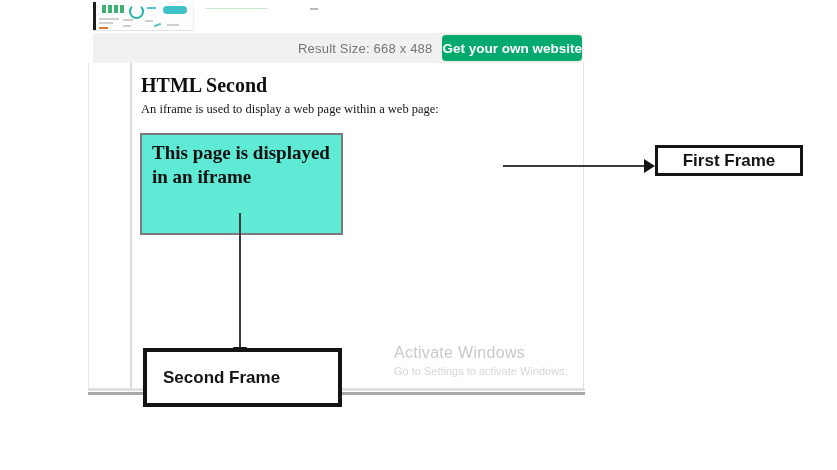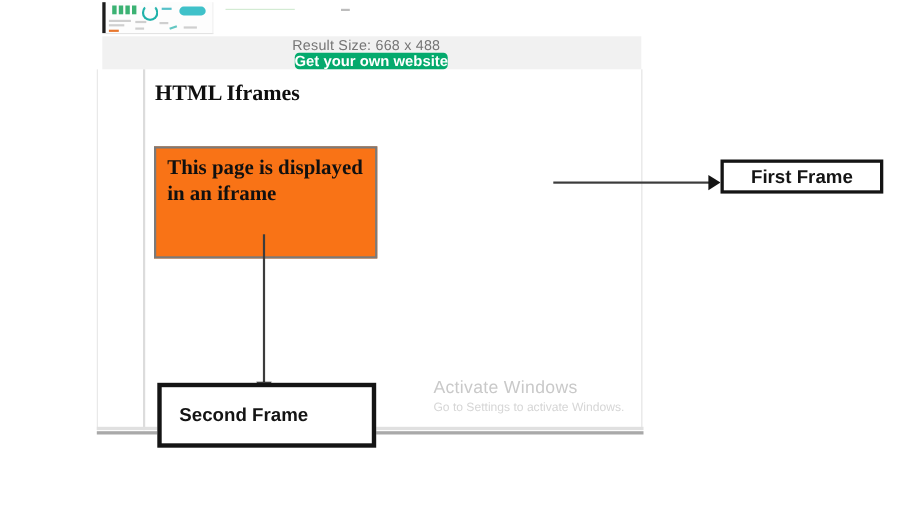--- a/index.html
+++ b/index.html
@@ -18,38 +18,38 @@
   .frag-pill{left:70px;top:4px;width:24px;height:8px;border-radius:4px;background:#3fc1c9;}
   .frag-gray{background:#cfcfcf;height:2px;}
   .frag-orange{left:6px;top:25px;width:9px;height:2px;background:#e8772e;}
   .frag-tick{left:61px;top:22px;width:7px;height:2px;background:#63c7c2;transform:rotate(-20deg);}
 
   .green-hairline{left:205px;top:8px;width:63px;height:1px;background:#cfe9cf;}
   .gray-dash{left:310px;top:8px;width:8px;height:2px;background:#bdbdbd;}
 
   
   .toolbar{left:93px;top:33px;width:490px;height:30px;background:#f1f1f1;
-           display:flex;align-items:center;justify-content:flex-end;flex-direction:column;}
+           display:flex;align-items:center;justify-content:flex-end;}
   .result-size{color:#757575;font-size:13px;margin-right:10px;letter-spacing:.2px;}
   .cta-button{background:#04aa6d;color:#ffffff;font-size:13.5px;font-weight:bold;
               border:none;border-radius:4px;height:26px;padding:0 0;margin-right:1px;
               cursor:pointer;font-family:"Liberation Sans",sans-serif;}
 
   
   .edge-left{left:88px;top:63px;width:1px;height:328px;background:#e7e7e7;}
   .divider{left:130px;top:63px;width:2px;height:328px;background:#dcdcdc;cursor:col-resize;}
   .edge-right{left:583px;top:63px;width:1px;height:328px;background:#e2e2e2;}
   .edge-bottom-light{left:88px;top:388px;width:497px;height:3px;background:#e0e0e0;}
   .edge-bottom-dark{left:88px;top:392px;width:497px;height:3px;background:#a9a9a9;}
 
   
   .page-title{left:141px;top:74px;font-family:"Liberation Serif",serif;font-weight:bold;
               font-size:20px;color:#0f0f0f;}
   .page-desc{left:141px;top:102px;font-family:"Liberation Serif",serif;font-size:12.5px;color:#141414;}
-  .iframe-box{left:140px;top:133px;width:203px;height:102px;background:#f97316;
+  .iframe-box{left:140px;top:133px;width:203px;height:102px;background:#5eead4;
               border:2px solid #7a7a7a;box-sizing:border-box;padding:6px 10px;
               font-family:"Liberation Serif",serif;font-weight:bold;font-size:19px;
               line-height:1.26;color:#101010;}
 
   .watermark-title{left:394px;top:344px;font-size:16px;color:#c9c9c9;letter-spacing:.3px;}
   .watermark-sub{left:394px;top:365px;font-size:11px;color:#d6d6d6;}
 
   
   .arrow-h-line{left:503px;top:165px;width:143px;height:2px;background:#3c3c3c;}
   .arrow-h-head{left:644px;top:159px;width:0;height:0;border-left:11px solid #141414;
@@ -95,21 +95,22 @@
     <span class="result-size">Result Size: 668 x 488</span>
     <button class="cta-button">Get your own website</button>
   </div>
 
   <div class="abs edge-left"></div>
   <div class="abs divider"></div>
   <div class="abs edge-right"></div>
   <div class="abs edge-bottom-light"></div>
   <div class="abs edge-bottom-dark"></div>
 
-  <div class="abs page-title">HTML Iframes</div>
+  <div class="abs page-title">HTML Second</div>
+  <div class="abs page-desc">An iframe is used to display a web page within a web page:</div>
   <div class="abs iframe-box">This page is displayed in an iframe</div>
 
   <div class="abs watermark-title">Activate Windows</div>
   <div class="abs watermark-sub">Go to Settings to activate Windows.</div>
 
   <div class="abs arrow-h-line"></div>
   <div class="abs arrow-h-head"></div>
   <div class="abs arrow-v-line"></div>
   <div class="abs arrow-v-head"></div>
 

